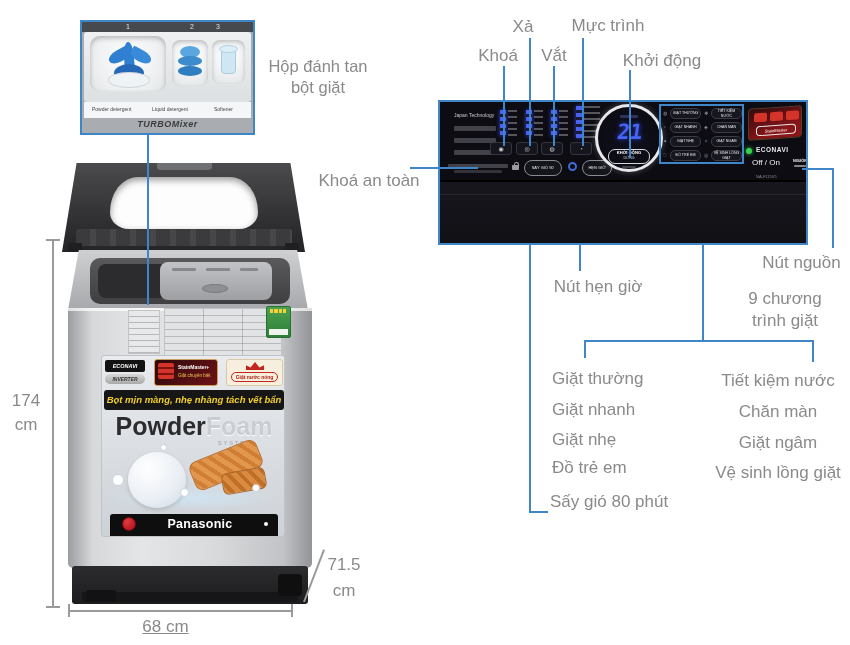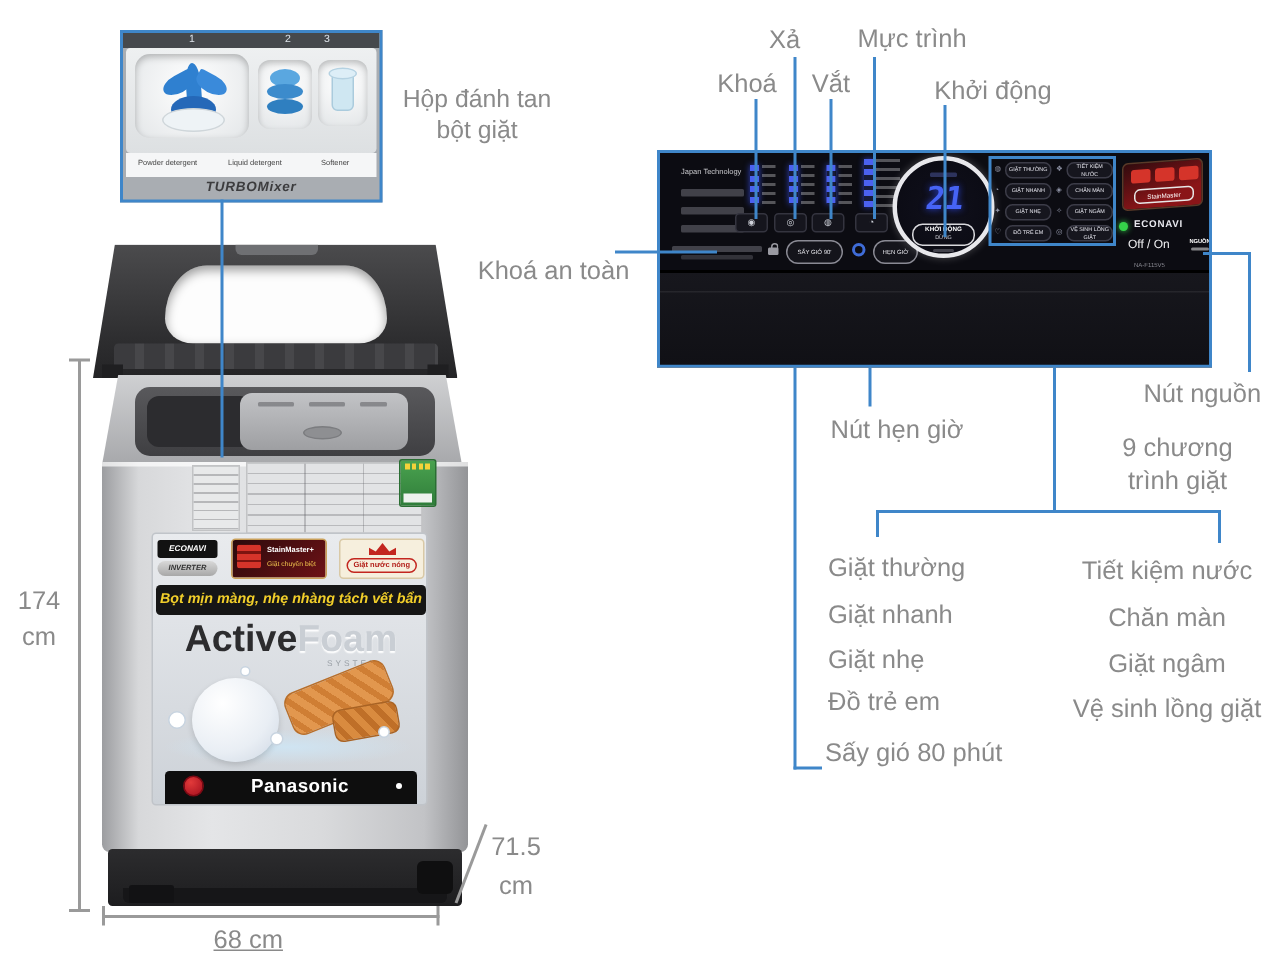--- a/index.html
+++ b/index.html
@@ -100,21 +100,21 @@
         <div class="abs" style="left:3px;top:3px;width:16px;height:16px;background:repeating-linear-gradient(0deg,#d5342a 0 4px,#7d1410 4px 6px),repeating-linear-gradient(90deg,transparent 0 4px,rgba(0,0,0,.4) 4px 6px);border-radius:2px;"></div>
         <div class="abs" style="left:23px;top:4px;width:40px;font-size:5px;font-weight:bold;color:#fff;">StainMaster+</div>
         <div class="abs" style="left:23px;top:13px;width:40px;font-size:4.5px;color:#f3c84f;">Giặt chuyên biệt</div>
       </div>
       <div class="abs" style="left:124px;top:3px;width:57px;height:27px;border-radius:3px;background:#f6efdd;border:1px solid #d9c9a6;box-sizing:border-box;">
         <div class="abs" style="left:19px;top:2px;width:18px;height:8px;background:#c3261f;clip-path:polygon(0 100%,0 40%,25% 70%,50% 0,75% 70%,100% 40%,100% 100%);"></div>
         <div class="abs ctr" style="left:4px;top:12px;width:47px;height:10px;border:1px solid #c3261f;border-radius:5px;font-size:5px;font-weight:bold;color:#b21d17;line-height:9px;box-sizing:border-box;">Giặt nước nóng</div>
       </div>
       <div class="abs ctr" style="left:2px;top:34px;width:180px;height:20px;background:#161616;border-radius:3px;color:#f2cf2a;font-size:9.5px;font-weight:bold;font-style:italic;line-height:20px;">Bọt mịn màng, nhẹ nhàng tách vết bẩn</div>
       <div class="abs" style="left:0;top:58px;width:184px;text-align:center;font-weight:bold;font-size:25px;line-height:1;">
-        <span style="color:#2c2c2e;">Active</span><span style="color:#c9ced4;text-shadow:0 1px 1px #fff;">Foam</span>
+        <span style="color:#2c2c2e;">Powder</span><span style="color:#c9ced4;text-shadow:0 1px 1px #fff;">Foam</span>
       </div>
       <div class="abs" style="left:116px;top:84px;font-size:5.5px;letter-spacing:2px;color:#9aa0a6;">SYSTEM</div>
 
       <div class="abs" style="left:0;top:88px;width:184px;height:70px;">
         <div class="abs" style="left:6px;top:42px;width:168px;height:24px;background:radial-gradient(ellipse at 50% 50%,#cfe4f2,rgba(207,228,242,0) 70%);"></div>
         <div class="abs" style="left:88px;top:6px;width:72px;height:30px;border-radius:8px;transform:rotate(-22deg);background:repeating-linear-gradient(55deg,#e2974e 0 5px,#cf7e34 5px 9px);border:1px solid #b86f2b;box-sizing:border-box;"></div>
         <div class="abs" style="left:120px;top:26px;width:44px;height:22px;border-radius:6px;transform:rotate(-10deg);background:repeating-linear-gradient(55deg,#d98b3f 0 5px,#bf6f28 5px 9px);border:1px solid #a96324;box-sizing:border-box;"></div>
         <div class="abs" style="left:26px;top:8px;width:58px;height:56px;border-radius:50%;background:radial-gradient(circle at 35% 30%,#ffffff,#e9eef4 60%,#ccd6e2);box-shadow:0 2px 4px rgba(0,0,0,.15);"></div>
         <div class="bubble" style="left:10px;top:30px;width:12px;height:12px;"></div>
         <div class="bubble" style="left:78px;top:44px;width:9px;height:9px;"></div>

